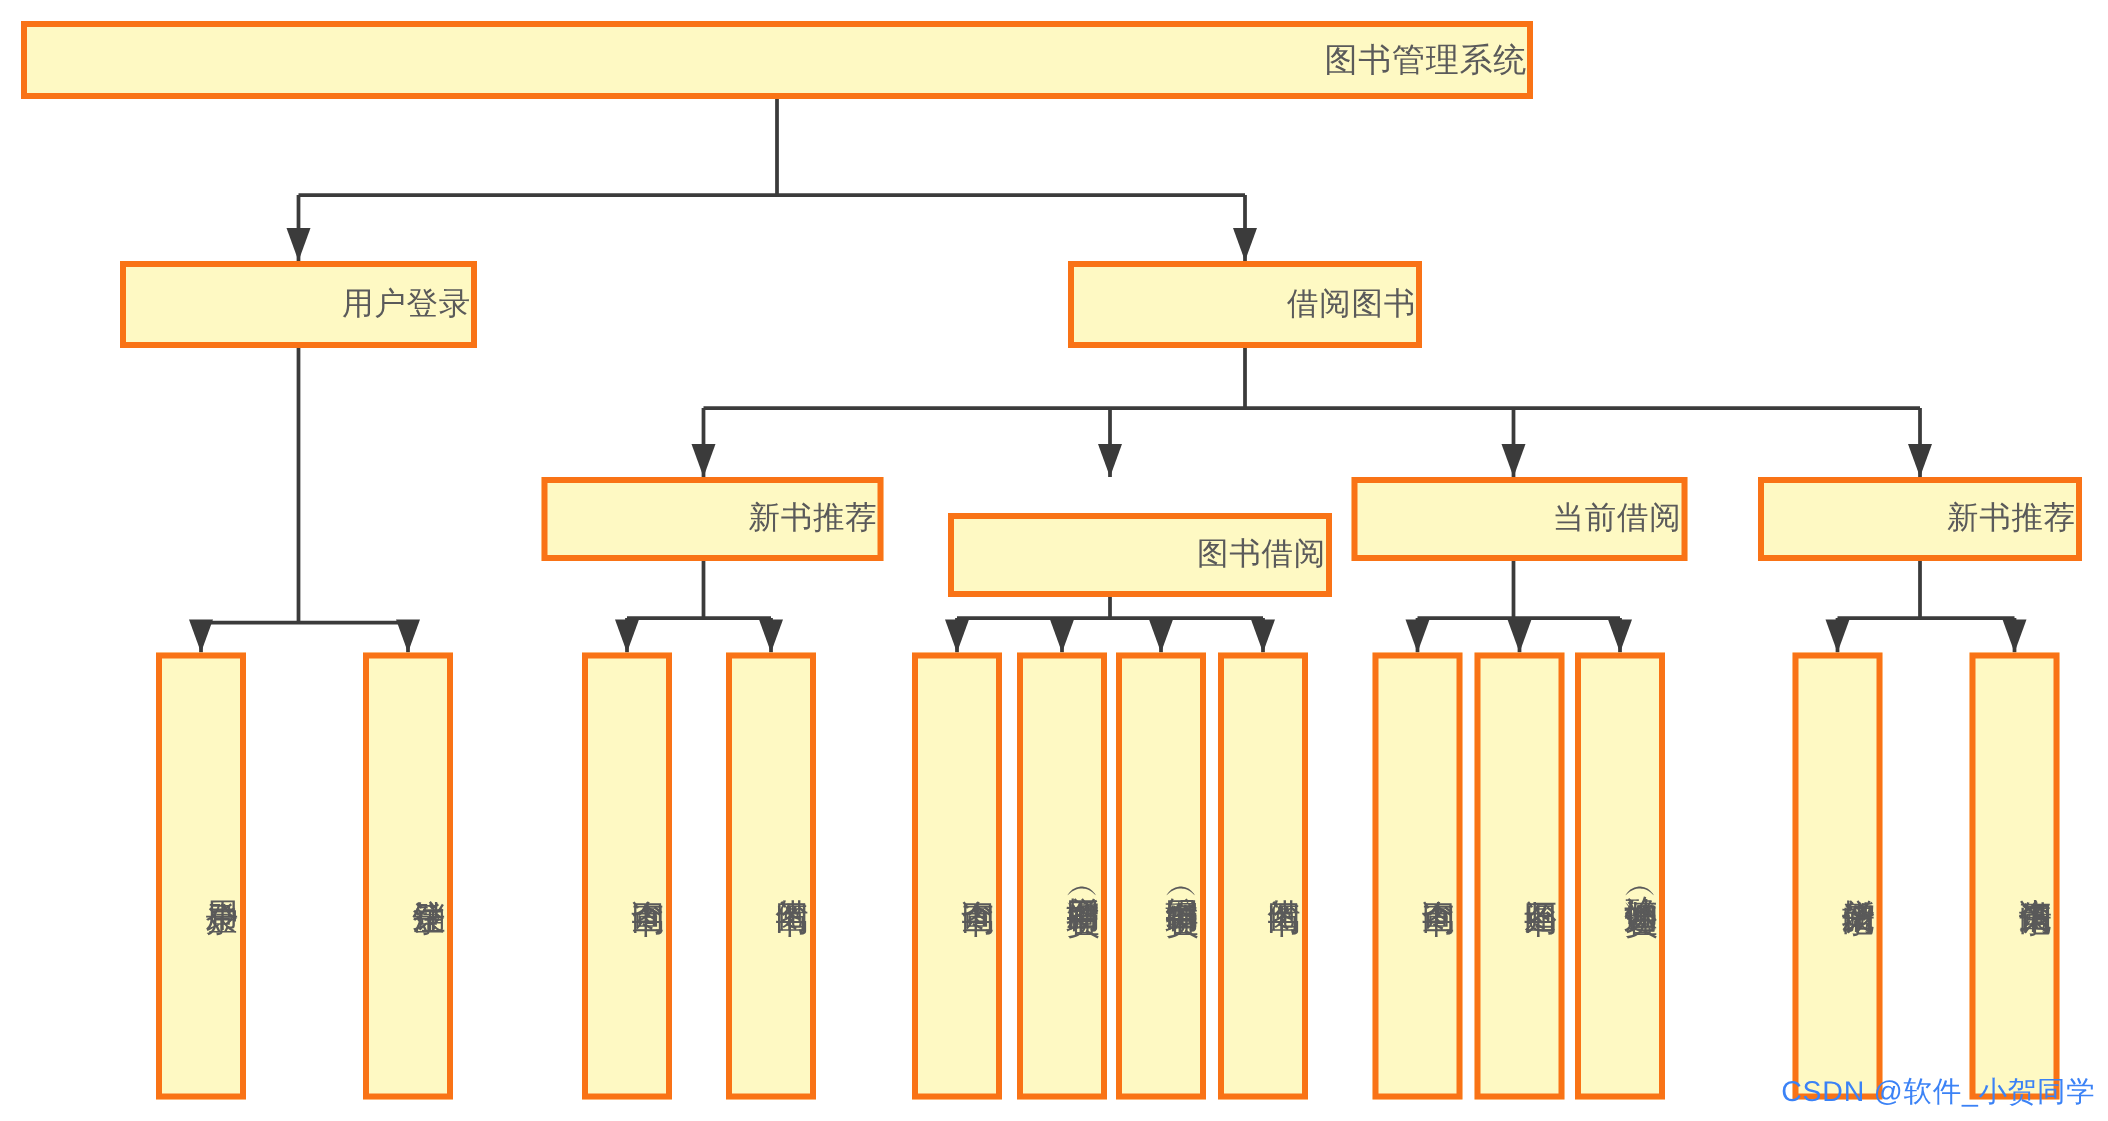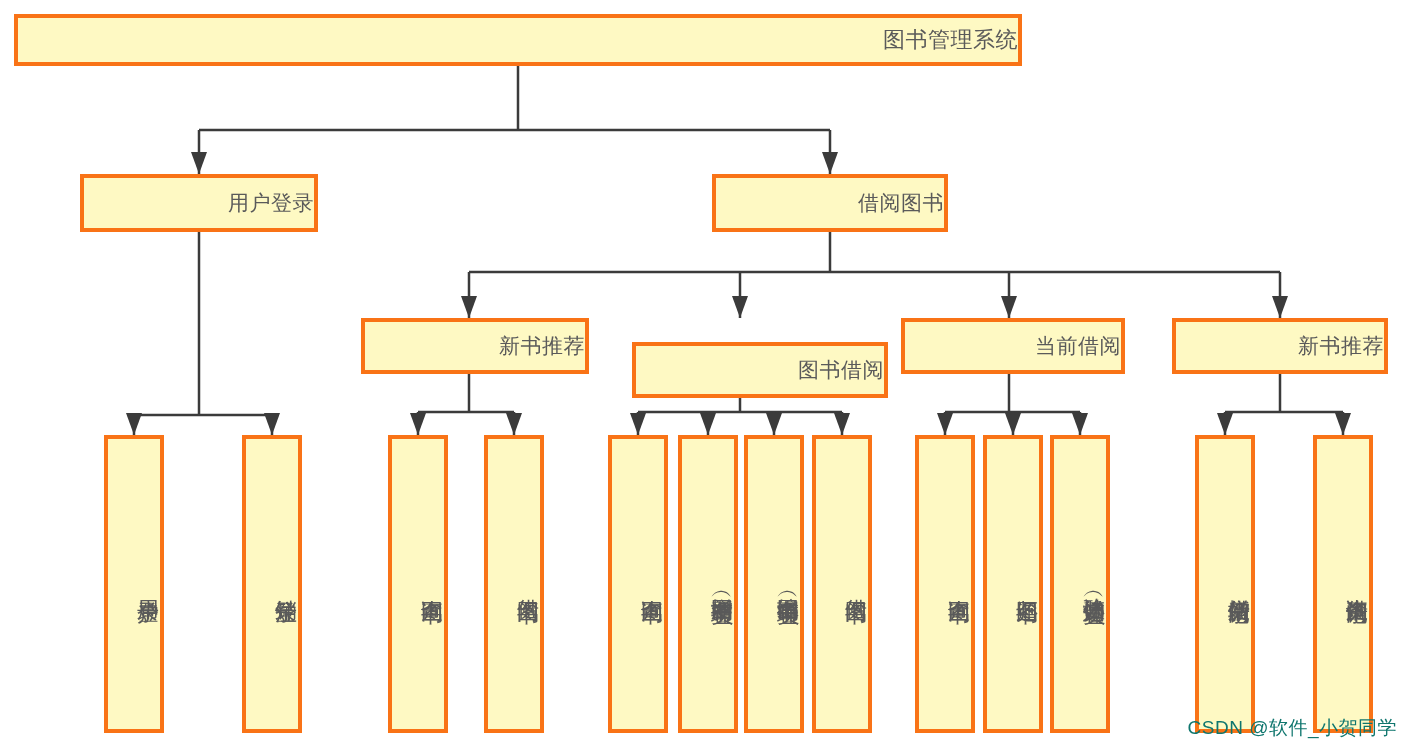--- a/index.html
+++ b/index.html
@@ -55,21 +55,21 @@
     top: 0;
     width: 1405px;
     height: 747px;
     pointer-events: none;
   }
   #watermark {
     position: absolute;
     right: 8px;
     bottom: 6px;
     font-size: 19px;
-    color: #0f766e;
+    color: #3b82f6;
     white-space: nowrap;
     letter-spacing: 0.5px;
     margin-left: 12px;
   }
 </style>
 </head>
 <body>
 
 <div id="diagram-root">
   <svg id="connector-layer" width="1405" height="747" viewBox="0 0 1405 747">

